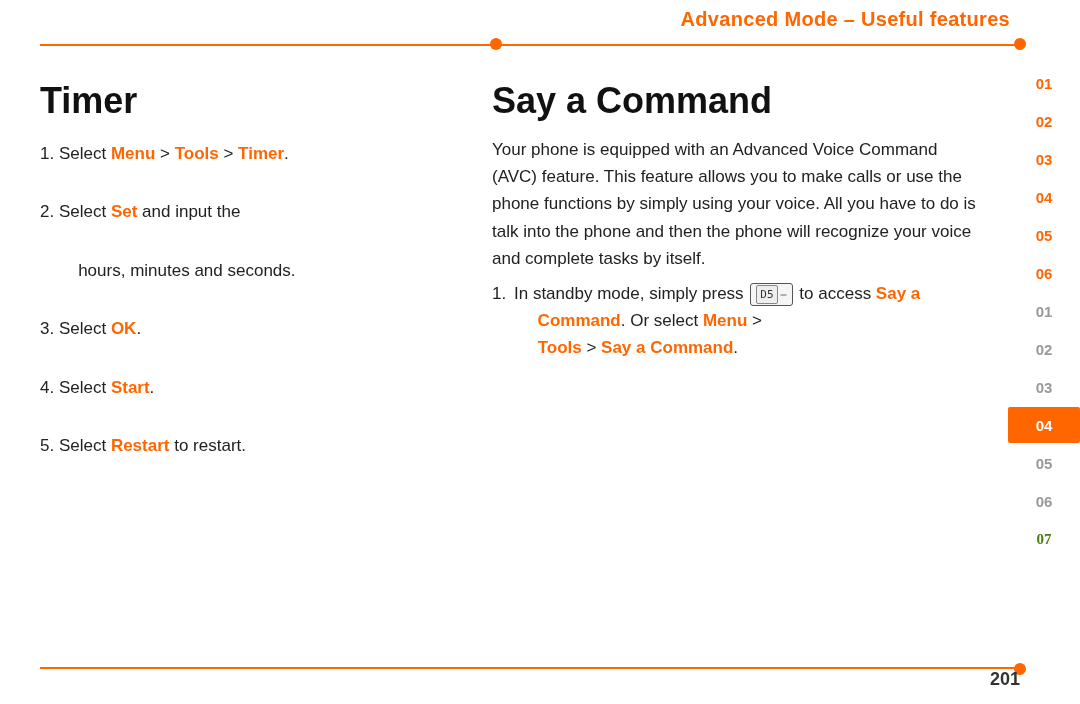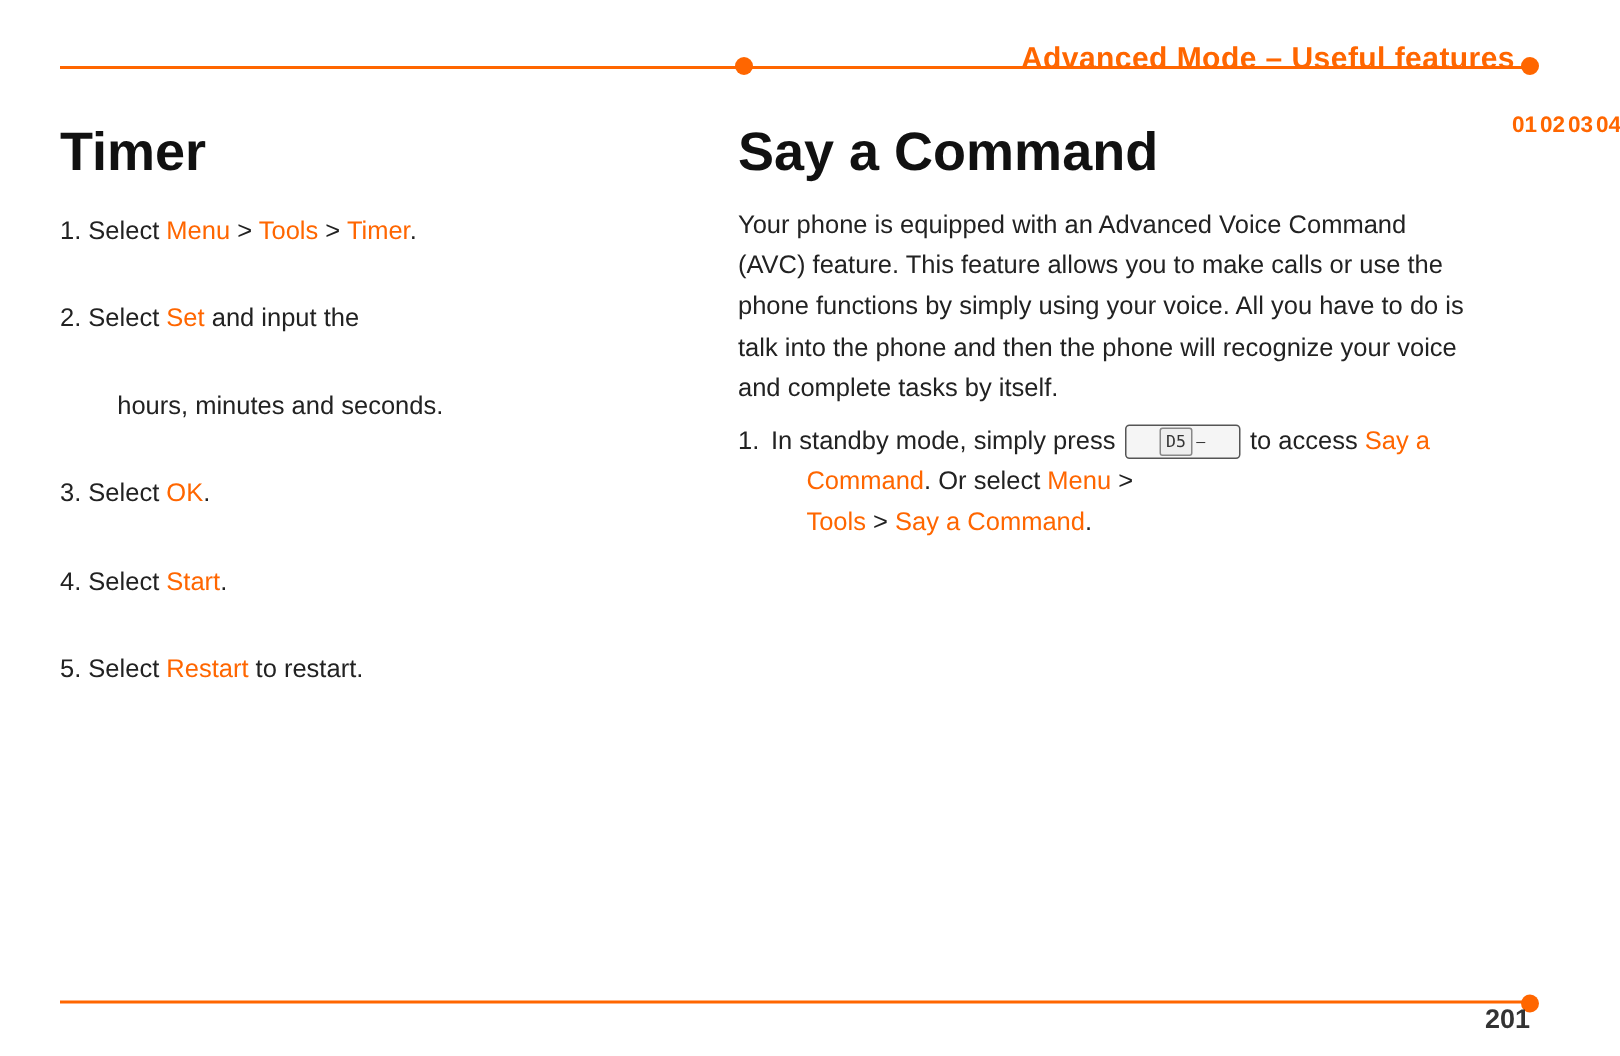--- a/index.html
+++ b/index.html
@@ -37,21 +37,21 @@
       top: 38px;
       right: 54px;
       width: 12px;
       height: 12px;
       background: #ff6600;
       border-radius: 50%;
     }
 
     .header-title {
       position: absolute;
-      top: 28px;
+      top: 8px;
       right: 70px;
       color: #ff6600;
       font-size: 20px;
       font-weight: bold;
       font-family: Arial, sans-serif;
       letter-spacing: 0.3px;
     }
 
     
     .content {
@@ -87,21 +87,21 @@
 
     .timer-steps .step {
       display: block;
       margin-bottom: 4px;
     }
 
     .timer-steps .step.indent {
       margin-left: 24px;
     }
 
-    .orange { color: #ff6600; font-weight: normal; }
+    .orange { color: #ff6600; font-weight: bold; }
 
     
     .say-section {
       flex: 1;
       padding-top: 15px;
       padding-left: 20px;
     }
 
     .say-title {
       font-size: 36px;
@@ -141,38 +141,38 @@
 
     .step-content {
       flex: 1;
     }
 
     .phone-key-wrapper {
       display: inline-flex;
       align-items: flex-start;
       border: 1.5px solid #555;
       border-radius: 3px;
-      padding: 1px 22px;
+      padding: 1px 5px;
       font-size: 12px;
       font-family: monospace;
       color: #333;
       background: #f5f5f5;
       vertical-align: middle;
       margin: 0 2px;
       position: relative;
     }
 
     
     .sidebar {
       position: absolute;
       right: 0;
       top: 65px;
       width: 72px;
       display: flex;
-      flex-direction: row;
+      flex-direction: column;
       gap: 2px;
     }
 
     .sidebar-item {
       display: flex;
       align-items: center;
       justify-content: center;
       height: 36px;
       font-size: 15px;
       font-weight: bold;

